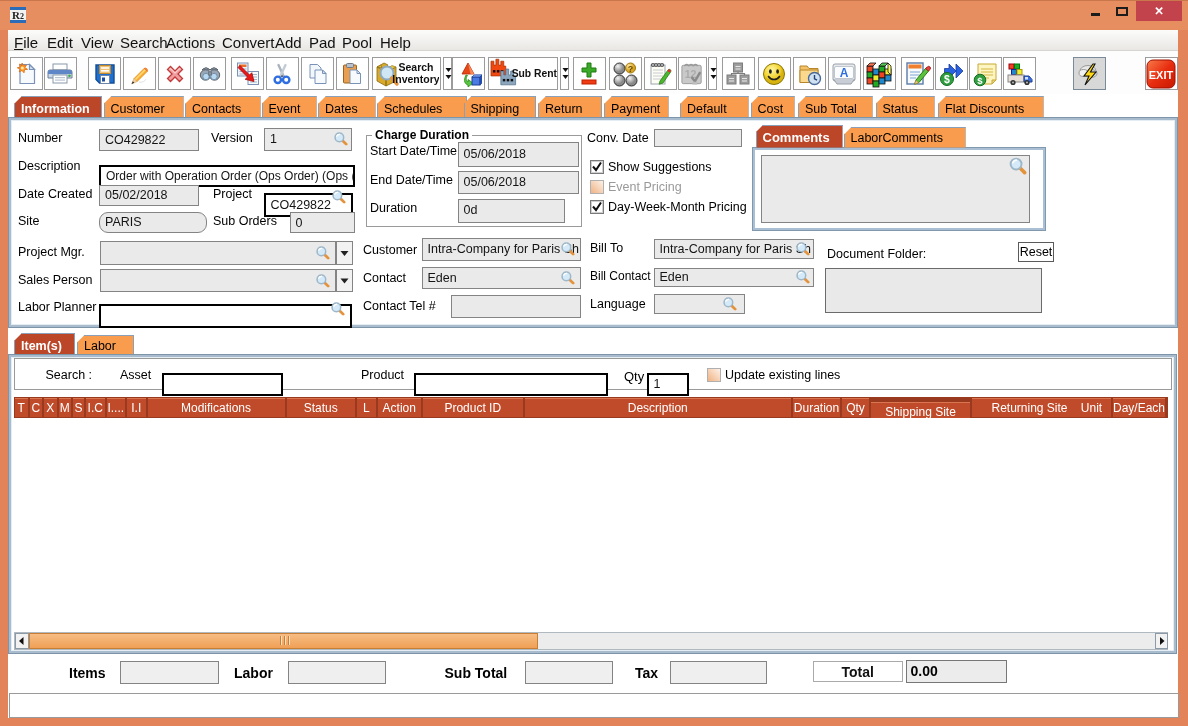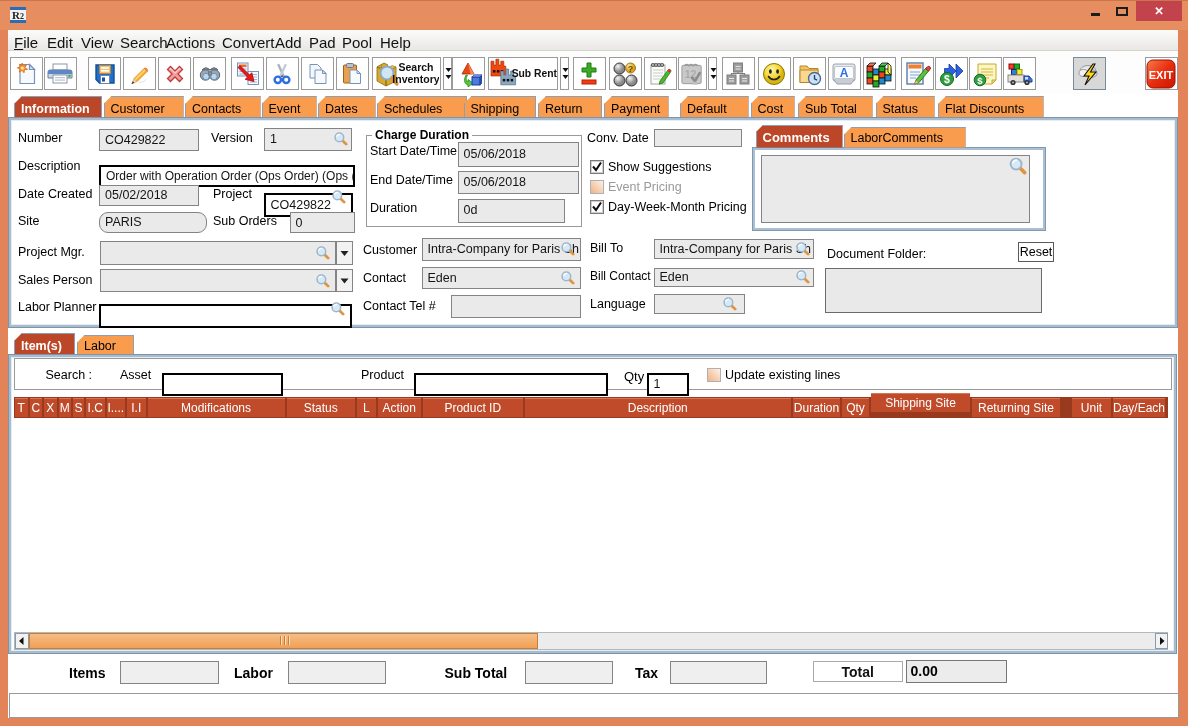--- a/index.html
+++ b/index.html
@@ -589,22 +589,22 @@
 <div class="hdrcell" style="left:106.5px;width:18.5px;top:397.5px;">I....</div>
 <div class="hdrcell" style="left:127px;width:18.5px;top:397.5px;">I.I</div>
 <div class="hdrcell" style="left:147.5px;width:137.0px;top:397.5px;">Modifications</div>
 <div class="hdrcell" style="left:286.5px;width:68.5px;top:397.5px;">Status</div>
 <div class="hdrcell" style="left:357px;width:18.5px;top:397.5px;">L</div>
 <div class="hdrcell" style="left:377.5px;width:43.5px;top:397.5px;">Action</div>
 <div class="hdrcell" style="left:423px;width:99.5px;top:397.5px;">Product ID</div>
 <div class="hdrcell" style="left:524.5px;width:266.5px;top:397.5px;">Description</div>
 <div class="hdrcell" style="left:793px;width:47px;top:397.5px;">Duration</div>
 <div class="hdrcell" style="left:842px;width:27px;top:397.5px;">Qty</div>
-<div class="hdrcell" style="left:871px;width:99px;top:393px;">Shipping Site</div>
-<div class="hdrcell" style="left:972px;width:88px;top:397.5px;">Returning Site</div>
+<div class="hdrcell" style="left:871px;width:99px;top:402px;">Shipping Site</div>
+<div class="hdrcell" style="left:972px;width:115px;top:397.5px;">Returning Site</div>
 <div class="hdrcell" style="left:1072px;width:39px;top:397.5px;">Unit</div>
 <div class="hdrcell" style="left:1113px;width:52px;top:397.5px;">Day/Each</div>
 <div class="ab" style="left:14px;top:417.5px;width:1154px;height:214px;background:#fff;"></div>
 <div class="ab" style="left:14px;top:631.5px;width:1154px;height:18.5px;background:#ececec;border:1px solid #b0b8c0;"></div>
 <div class="ab" style="left:15px;top:632.5px;width:13.5px;height:16.5px;background:#f2f2f2;border:1px solid #8a9aa8;"><svg width="11" height="14" viewBox="0 0 11 14">
         <path d="M7.5 3 v8 L3 7z" fill="#111"></path>
       </svg></div>
 <div class="ab" style="left:1154.5px;top:632.5px;width:13.5px;height:16.5px;background:#f2f2f2;border:1px solid #8a9aa8;"><svg width="11" height="14" viewBox="0 0 11 14">
         <path d="M4 3 v8 L8.5 7z" fill="#111"></path>
       </svg></div>

